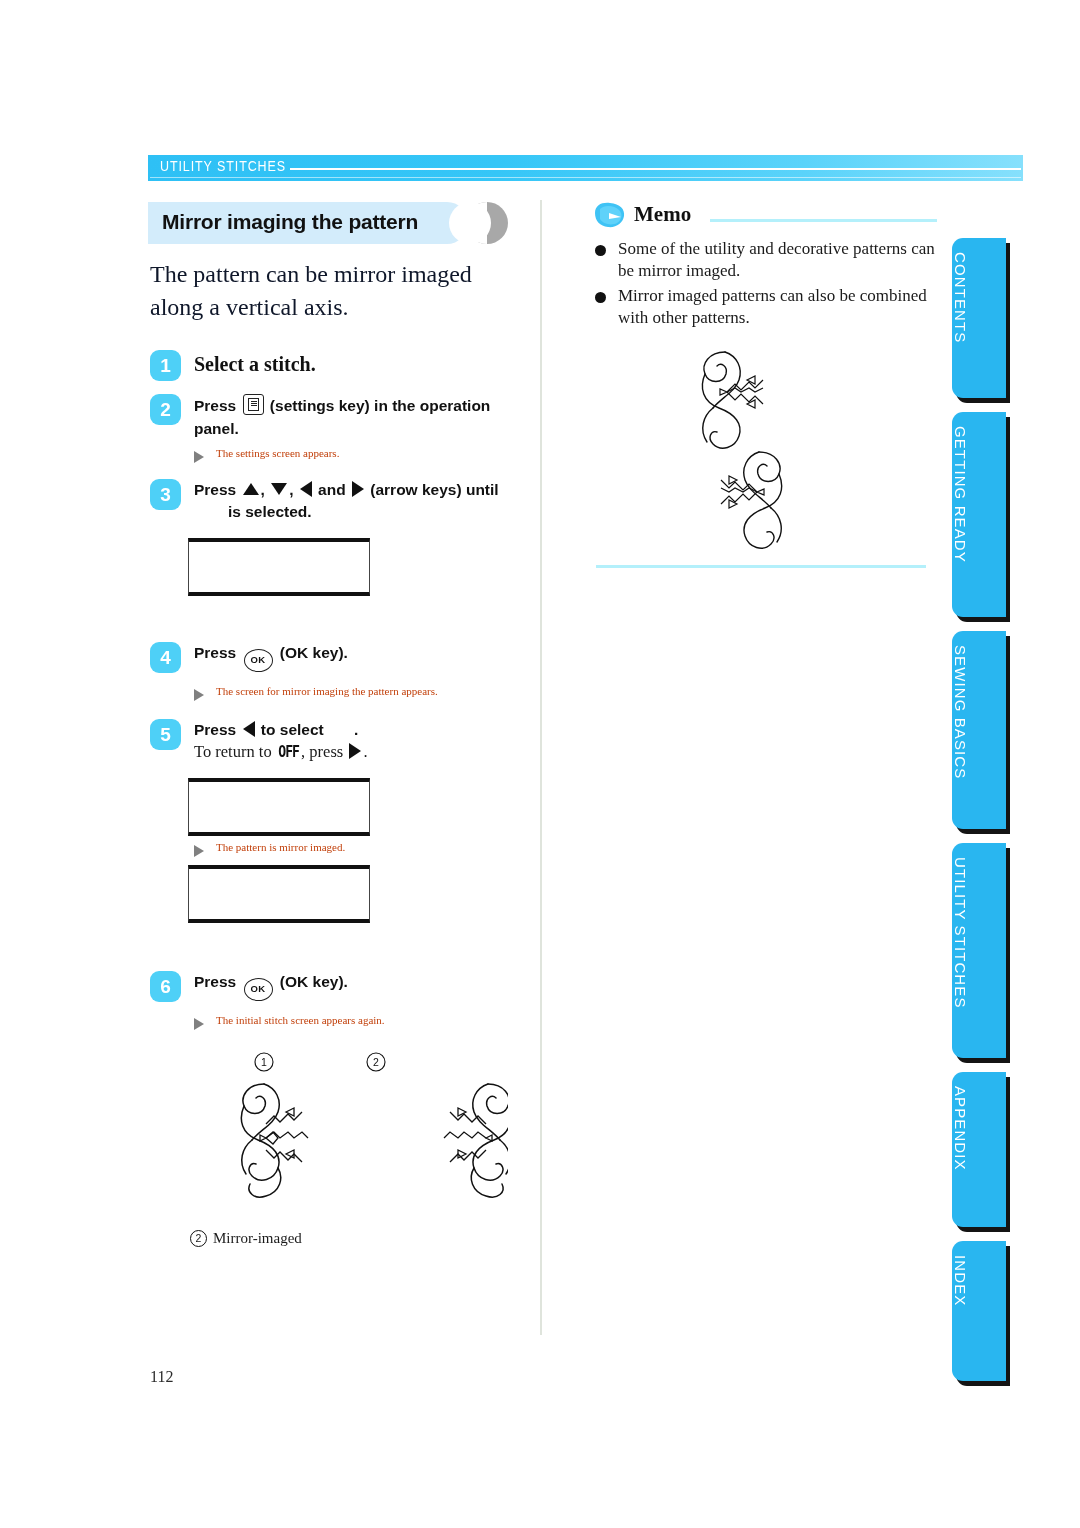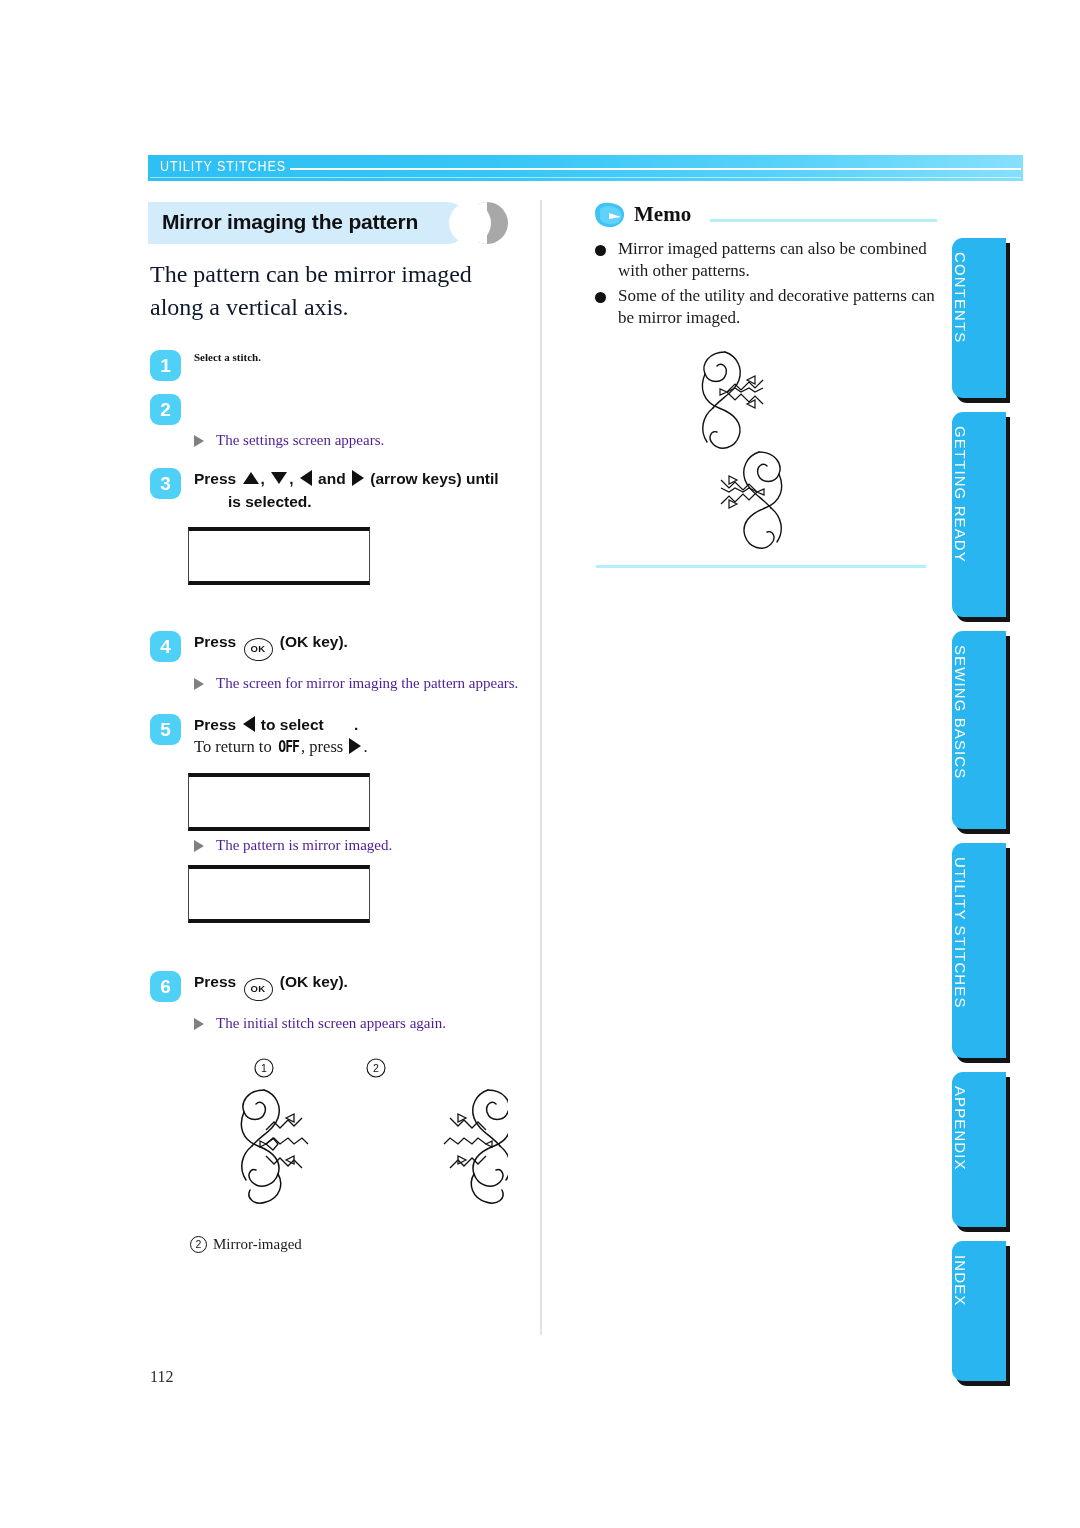--- a/index.html
+++ b/index.html
@@ -71,24 +71,24 @@
     position:absolute;left:2px;top:0;width:31px;height:31px;border-radius:9px;
     background:#4ed0f7;color:#ffffff;
     font-family:"Liberation Sans", sans-serif;font-weight:bold;font-size:19px;
     display:flex;align-items:center;justify-content:center;line-height:1;
   }
   .step-body{margin-left:46px;}
   .step-head{
     font-family:"Liberation Sans", sans-serif;
     font-weight:bold;font-size:15.5px;line-height:1.45;color:#111;
   }
-  .step-head.serifish{font-family:"Liberation Serif", serif;font-weight:bold;font-size:11px;}
+  .step-head.serifish{font-family:"Liberation Serif", serif;font-weight:bold;font-size:20px;}
   .note{
-    position:relative;margin:6px 0 0 46px;font-size:15px;line-height:1.35;
-    padding-left:22px;color:#4c1d95;
+    position:relative;margin:6px 0 0 46px;font-size:11px;line-height:1.35;
+    padding-left:22px;color:#c2410c;
   }
   .note .tri{
     position:absolute;left:0;top:5px;width:0;height:0;
     border-left:10px solid #808080;border-top:6px solid transparent;border-bottom:6px solid transparent;
   }
 
   
   .key-settings{
     display:inline-block;width:19px;height:19px;vertical-align:-4px;
     border:1.4px solid #222;border-radius:3px;position:relative;background:#fff;margin:0 2px;
@@ -202,20 +202,27 @@
 
     <div class="step">
       <div class="badge">1</div>
       <div class="step-body">
         <div class="step-head serifish">Select a stitch.</div>
       </div>
     </div>
 
     <div class="step" style="margin-top:14px;">
       <div class="badge">2</div>
+      <div class="step-body">
+        <div class="step-head">
+          <span>Press</span>
+          <span class="key-settings"><span class="pg"></span></span>
+          <span>(settings key) in the operation panel.</span>
+        </div>
+      </div>
     </div>
     <div class="note">
       <span class="tri"></span>
       <span>The settings screen appears.</span>
     </div>
 
     <div class="step" style="margin-top:18px;">
       <div class="badge">3</div>
       <div class="step-body">
         <div class="step-head">
@@ -349,22 +356,22 @@
       <svg class="memo-icon" viewBox="0 0 38 30">
         <path d="M3 13 C 3 5 10 2 18 3 C 28 4 33 9 32 16 C 31 23 24 28 16 27 C 8 26 3 21 3 13 Z" fill="#3fc3f5"></path>
         <path d="M8 9 C 12 5 22 5 27 10 C 31 14 30 20 25 23 C 19 26 11 24 8 19 Z" fill="#5fd2fa"></path>
         <path d="M17 13 L 29 17 L 17 19 Z" fill="#ffffff"></path>
       </svg>
       <div class="memo-title">Memo</div>
       <div class="memo-rule"></div>
     </div>
 
     <ul class="memo-list">
+      <li>Some of the utility and decorative patterns can be mirror imaged.</li>
       <li>Mirror imaged patterns can also be combined with other patterns.</li>
-      <li>Some of the utility and decorative patterns can be mirror imaged.</li>
     </ul>
 
     <div class="memo-fig">
       <svg width="130" height="205" viewBox="0 0 130 205">
 
         <g fill="none" stroke="#111" stroke-width="1.4" stroke-linecap="round">
           <path d="M48 8 C 32 8 24 20 28 30 C 32 40 46 40 49 30 C 51 22 44 18 40 22"></path>
           <path d="M28 30 C 22 44 26 58 42 64 C 58 70 66 80 62 92 C 58 104 44 108 36 100 C 30 94 34 86 40 88"></path>
           <path d="M48 8 C 60 12 66 24 62 36 C 58 48 44 54 36 64"></path>
           <path d="M36 64 C 26 72 22 86 30 98"></path>

